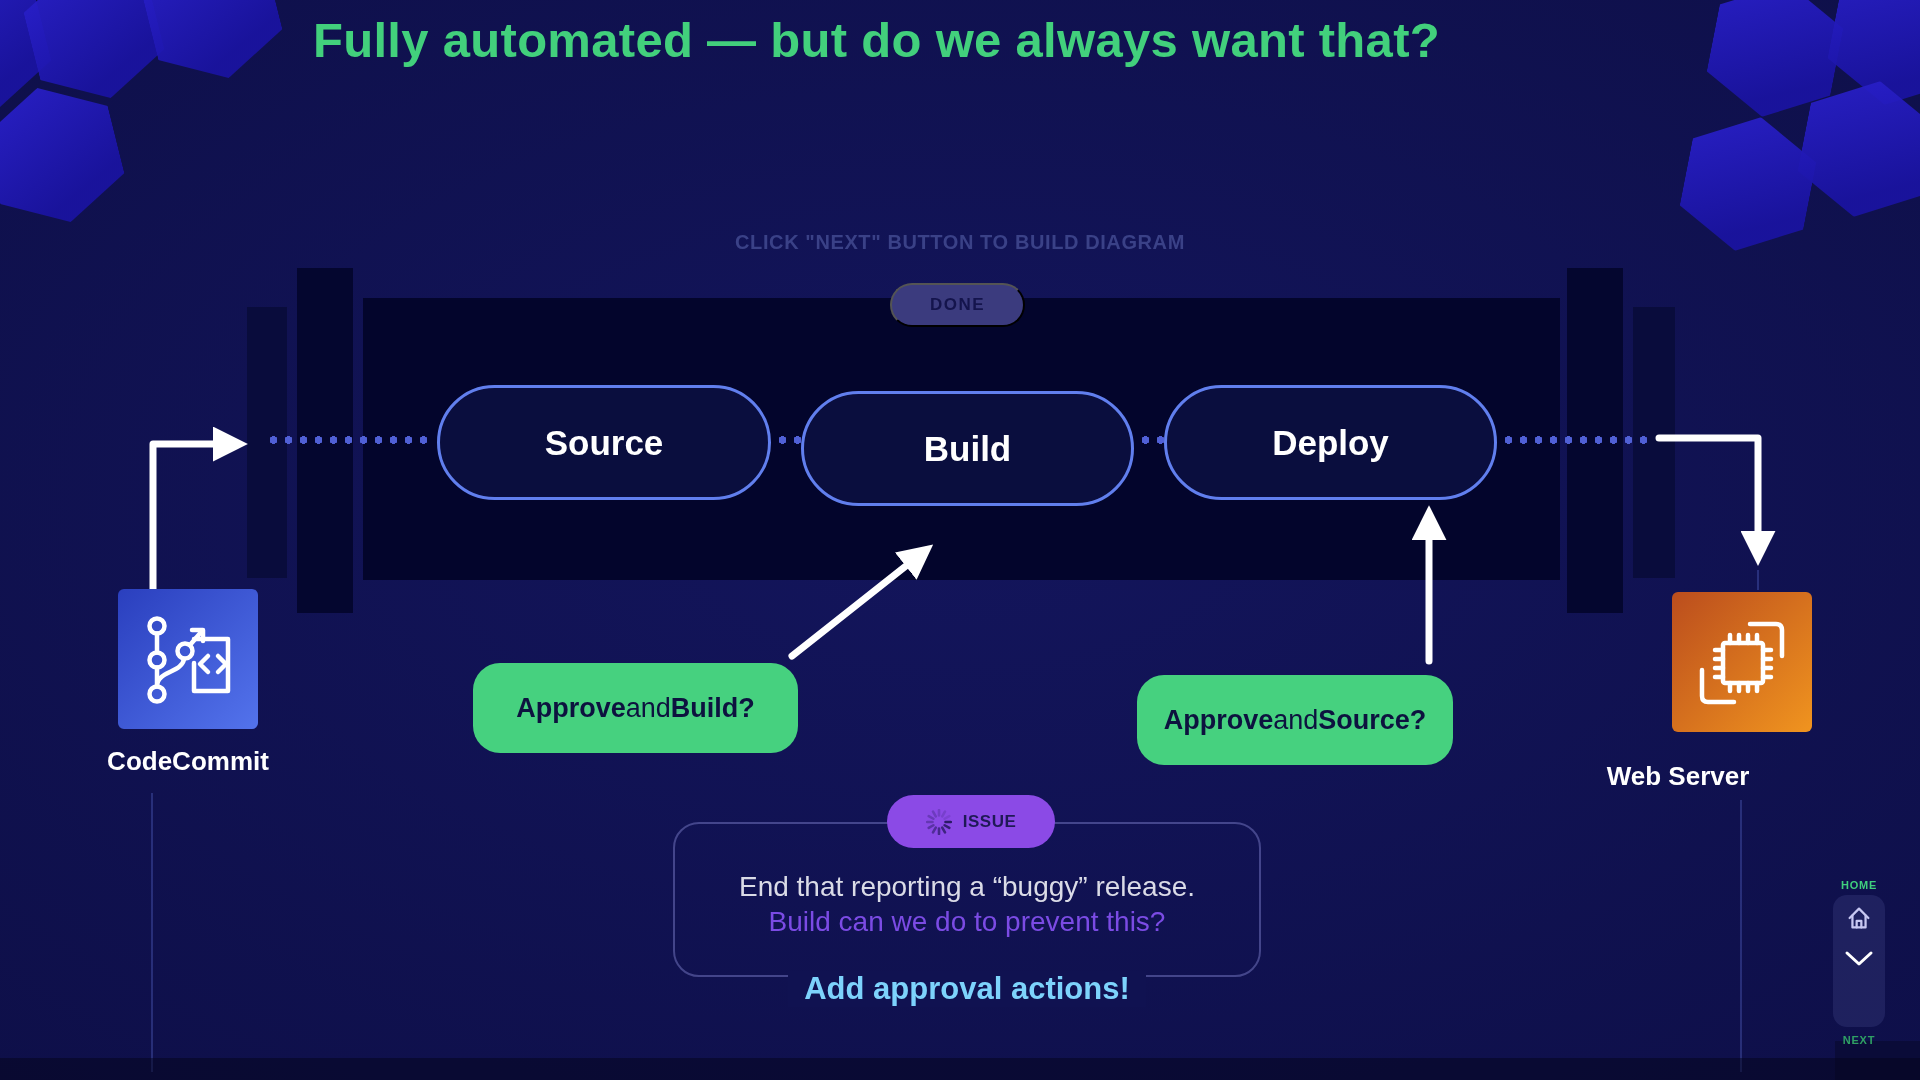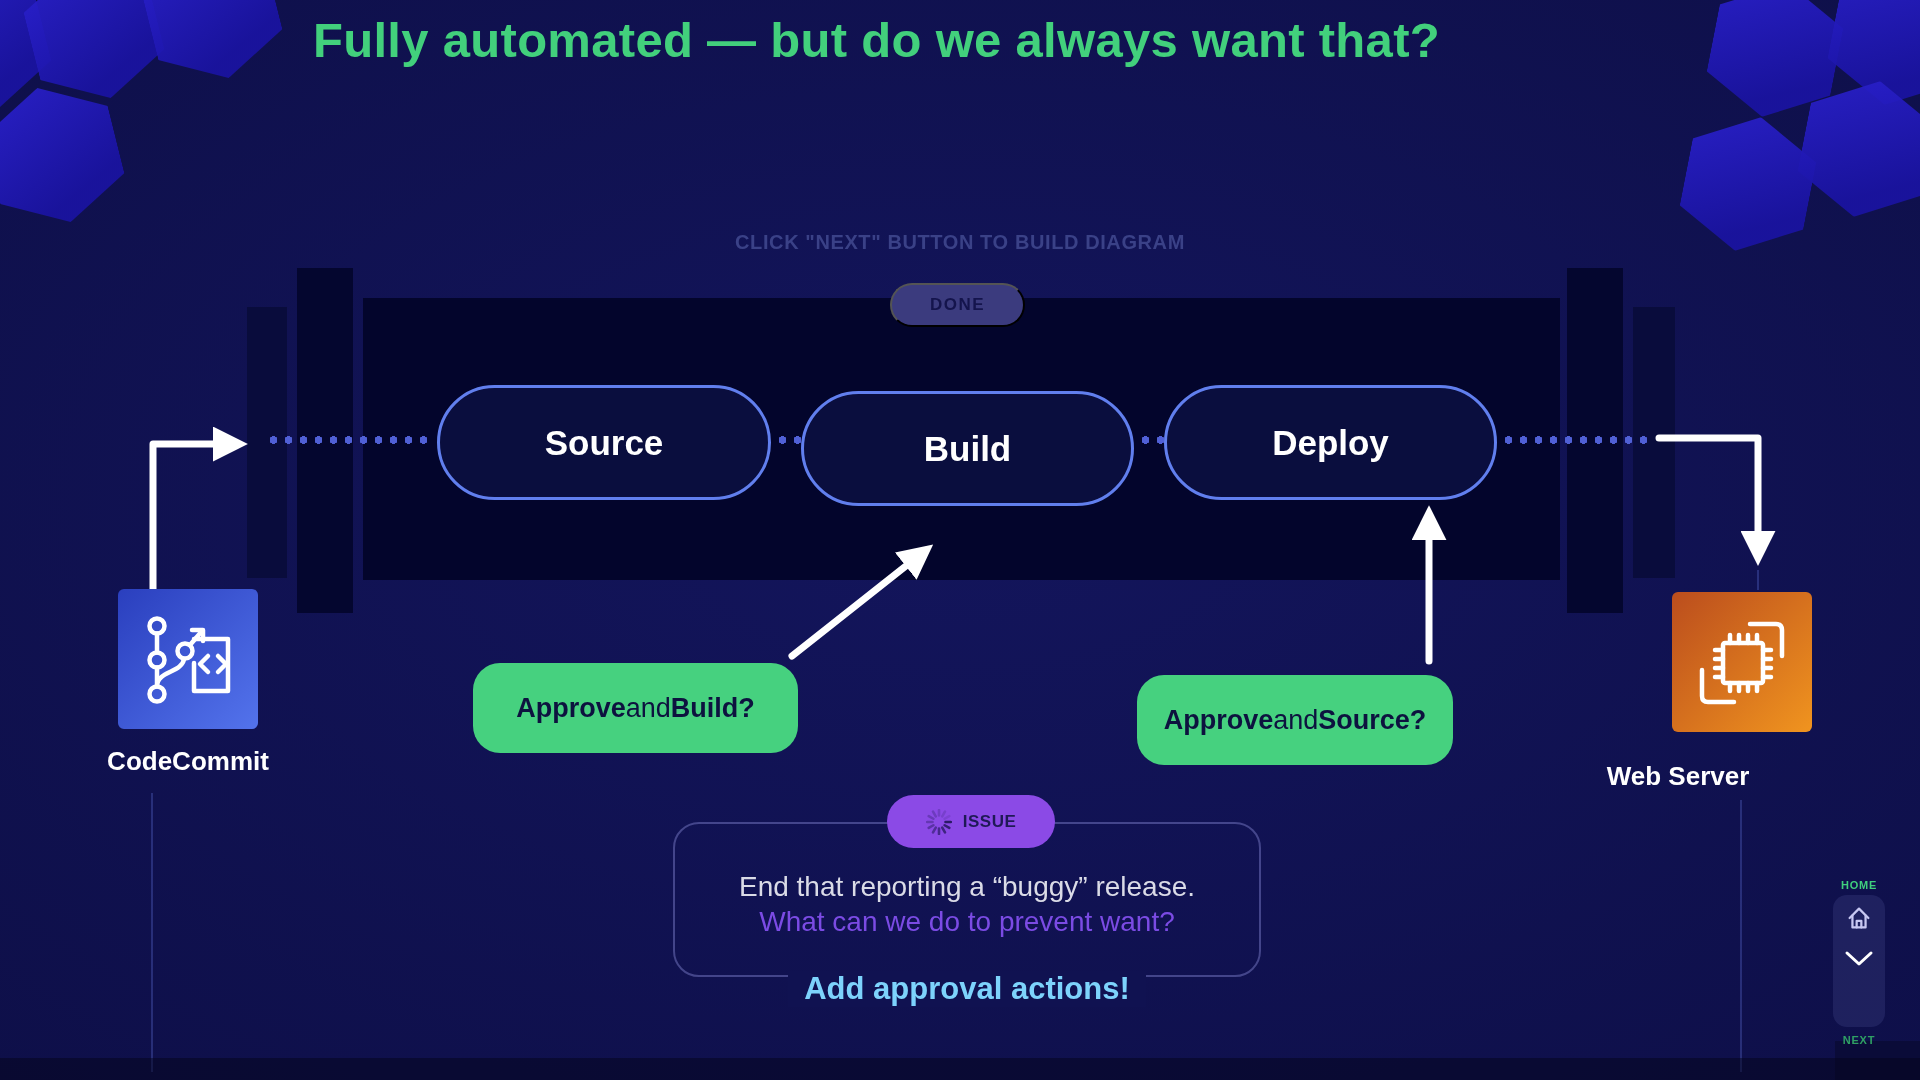--- a/index.html
+++ b/index.html
@@ -191,21 +191,21 @@
       <line x1="6" y1="12" x2="1" y2="12" opacity="0.4"></line>
       <line x1="6.8" y1="9" x2="2.5" y2="6.5" opacity="0.35"></line>
       <line x1="9" y1="6.8" x2="6.5" y2="2.5" opacity="0.3"></line>
       <line x1="12" y1="6" x2="12" y2="1" opacity="0.25"></line>
       <line x1="15" y1="6.8" x2="17.5" y2="2.5" opacity="0.2"></line>
       <line x1="17.2" y1="9" x2="21.5" y2="6.5" opacity="0.15"></line>
     </svg>
     <span>ISSUE</span>
   </div>
   <div class="issue-l1 abs">End that reporting a “buggy” release.</div>
-  <div class="issue-l2 abs">What can we do to prevent want?</div>
+  <div class="issue-l2 abs">Build can we do to prevent this?</div>
   <div class="issue-answer abs">
     <span>Add approval actions!</span>
   </div>
 
   <div class="nav-label abs" style="left:1829px; top:871px;">HOME</div>
   <div class="nav-panel abs"></div>
   <div class="nav-btn abs" style="left:1840px; top:899px; width:38px; height:38px;">
     <svg width="30" height="30" viewBox="0 0 32 32" fill="none" stroke="#c8c8f2" stroke-width="2.4" stroke-linecap="round" stroke-linejoin="round">
       <path d="M6,16 L16,6 L26,16"></path>
       <path d="M9,13.5 V26 H23 V13.5"></path>

